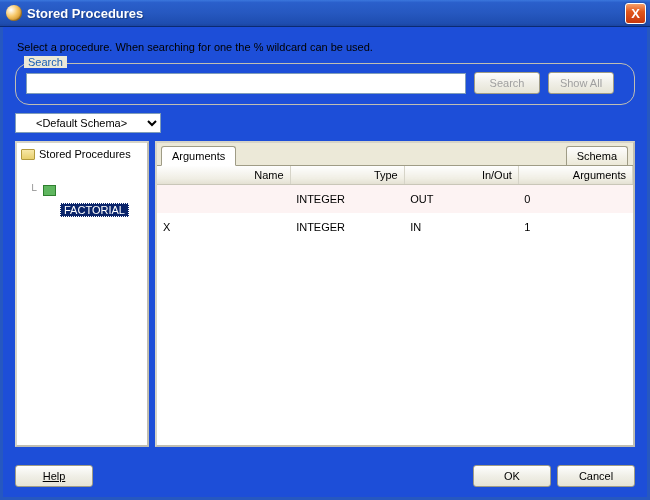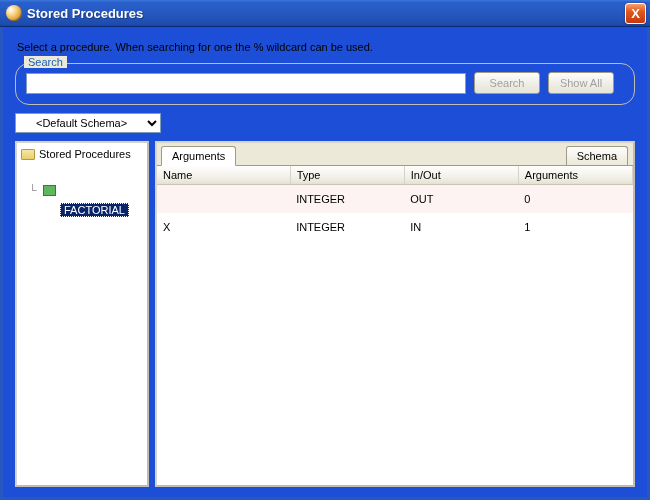--- a/index.html
+++ b/index.html
@@ -157,21 +157,21 @@
   }
   .tab.active {
     background: #fff;
     z-index: 2;
     border-bottom: 1px solid #fff;
     margin-bottom: -1px;
   }
   .table-wrap { flex: 1; overflow: auto; background: #fff; }
   table.args { width: 100%; border-collapse: collapse; font-size: 11px; }
   table.args th {
-    text-align: left;
+    text-align: right;
     font-weight: normal;
     background: linear-gradient(to bottom,#fefefe,#f0eee4 70%, #e4e1d3);
     border-right: 1px solid #d6d4c8;
     border-bottom: 1px solid #c9c6b8;
     padding: 2px 6px;
     height: 18px;
   }
   table.args td {
     padding: 8px 6px;
     height: 16px;
@@ -258,13 +258,19 @@
                 <td>IN</td>
                 <td>1</td>
               </tr>
             </tbody>
           </table>
         </div>
       </div>
     </div>
   </div>
 
+  <div class="bottom-bar">
+    <button class="btn wide"><span class="help-u">Help</span></button>
+    <div class="spacer"></div>
+    <button class="btn wide">OK</button>
+    <button class="btn wide">Cancel</button>
+  </div>
 </div>
 
 </body></html>

